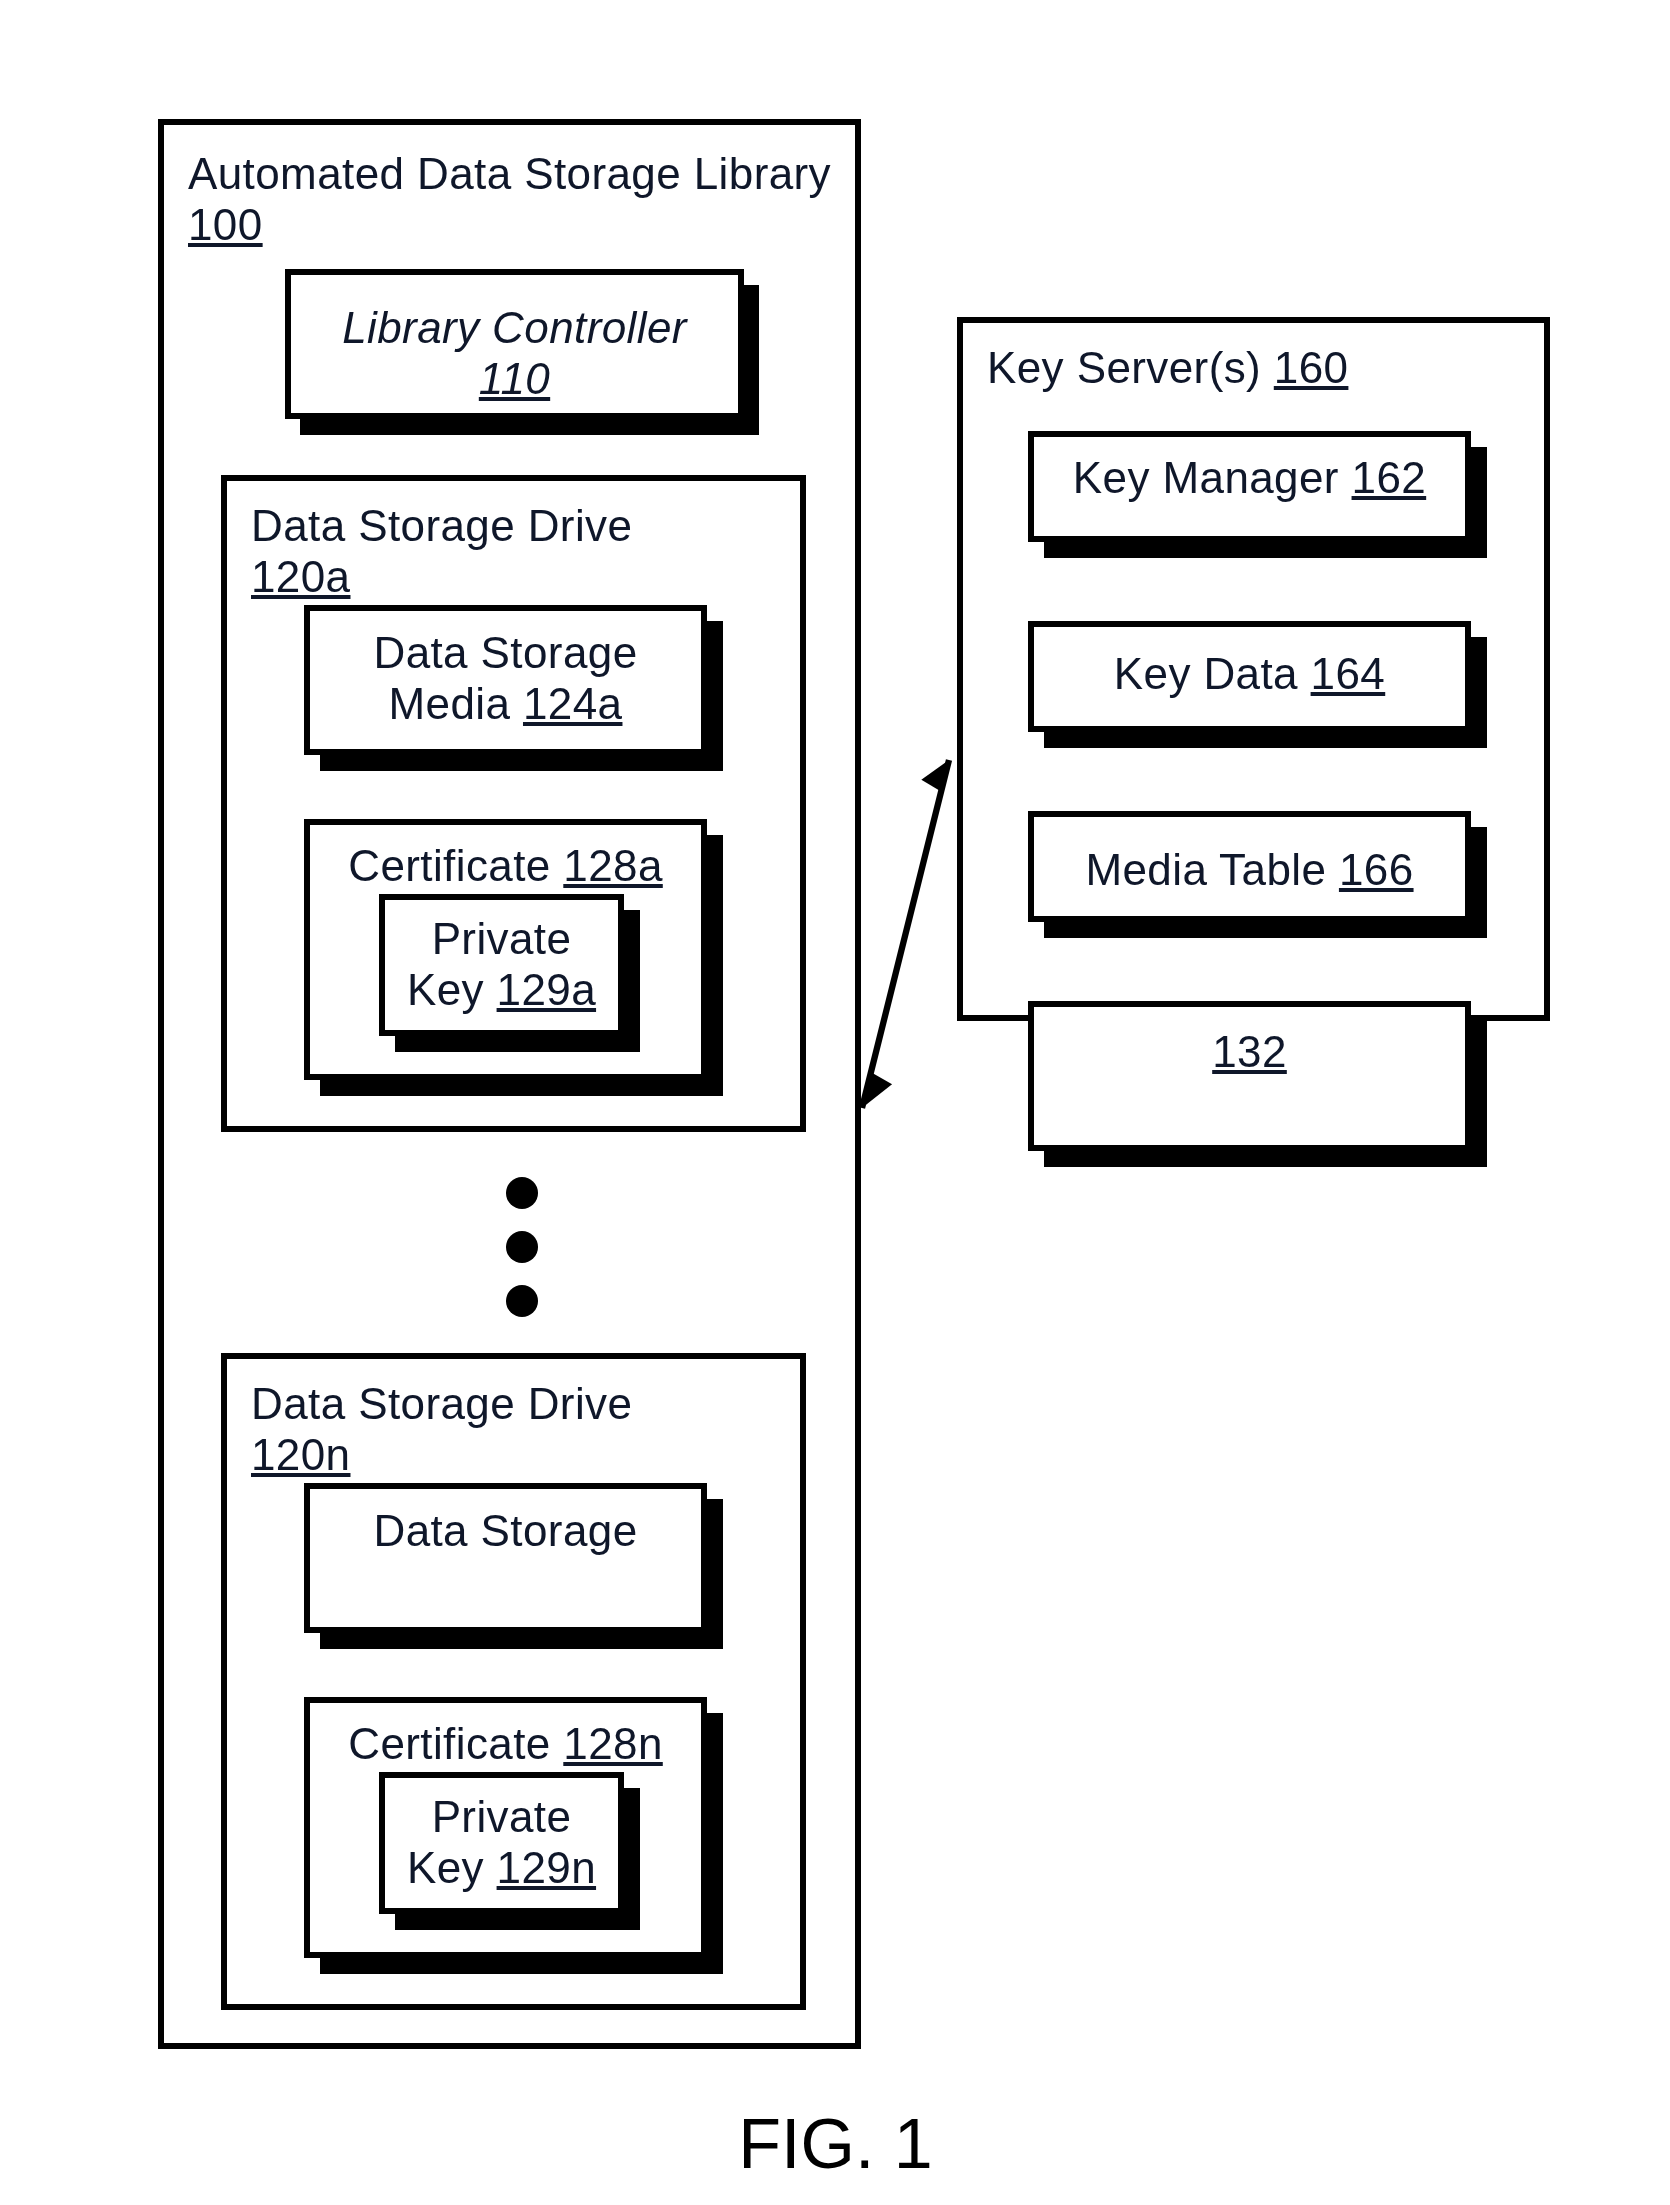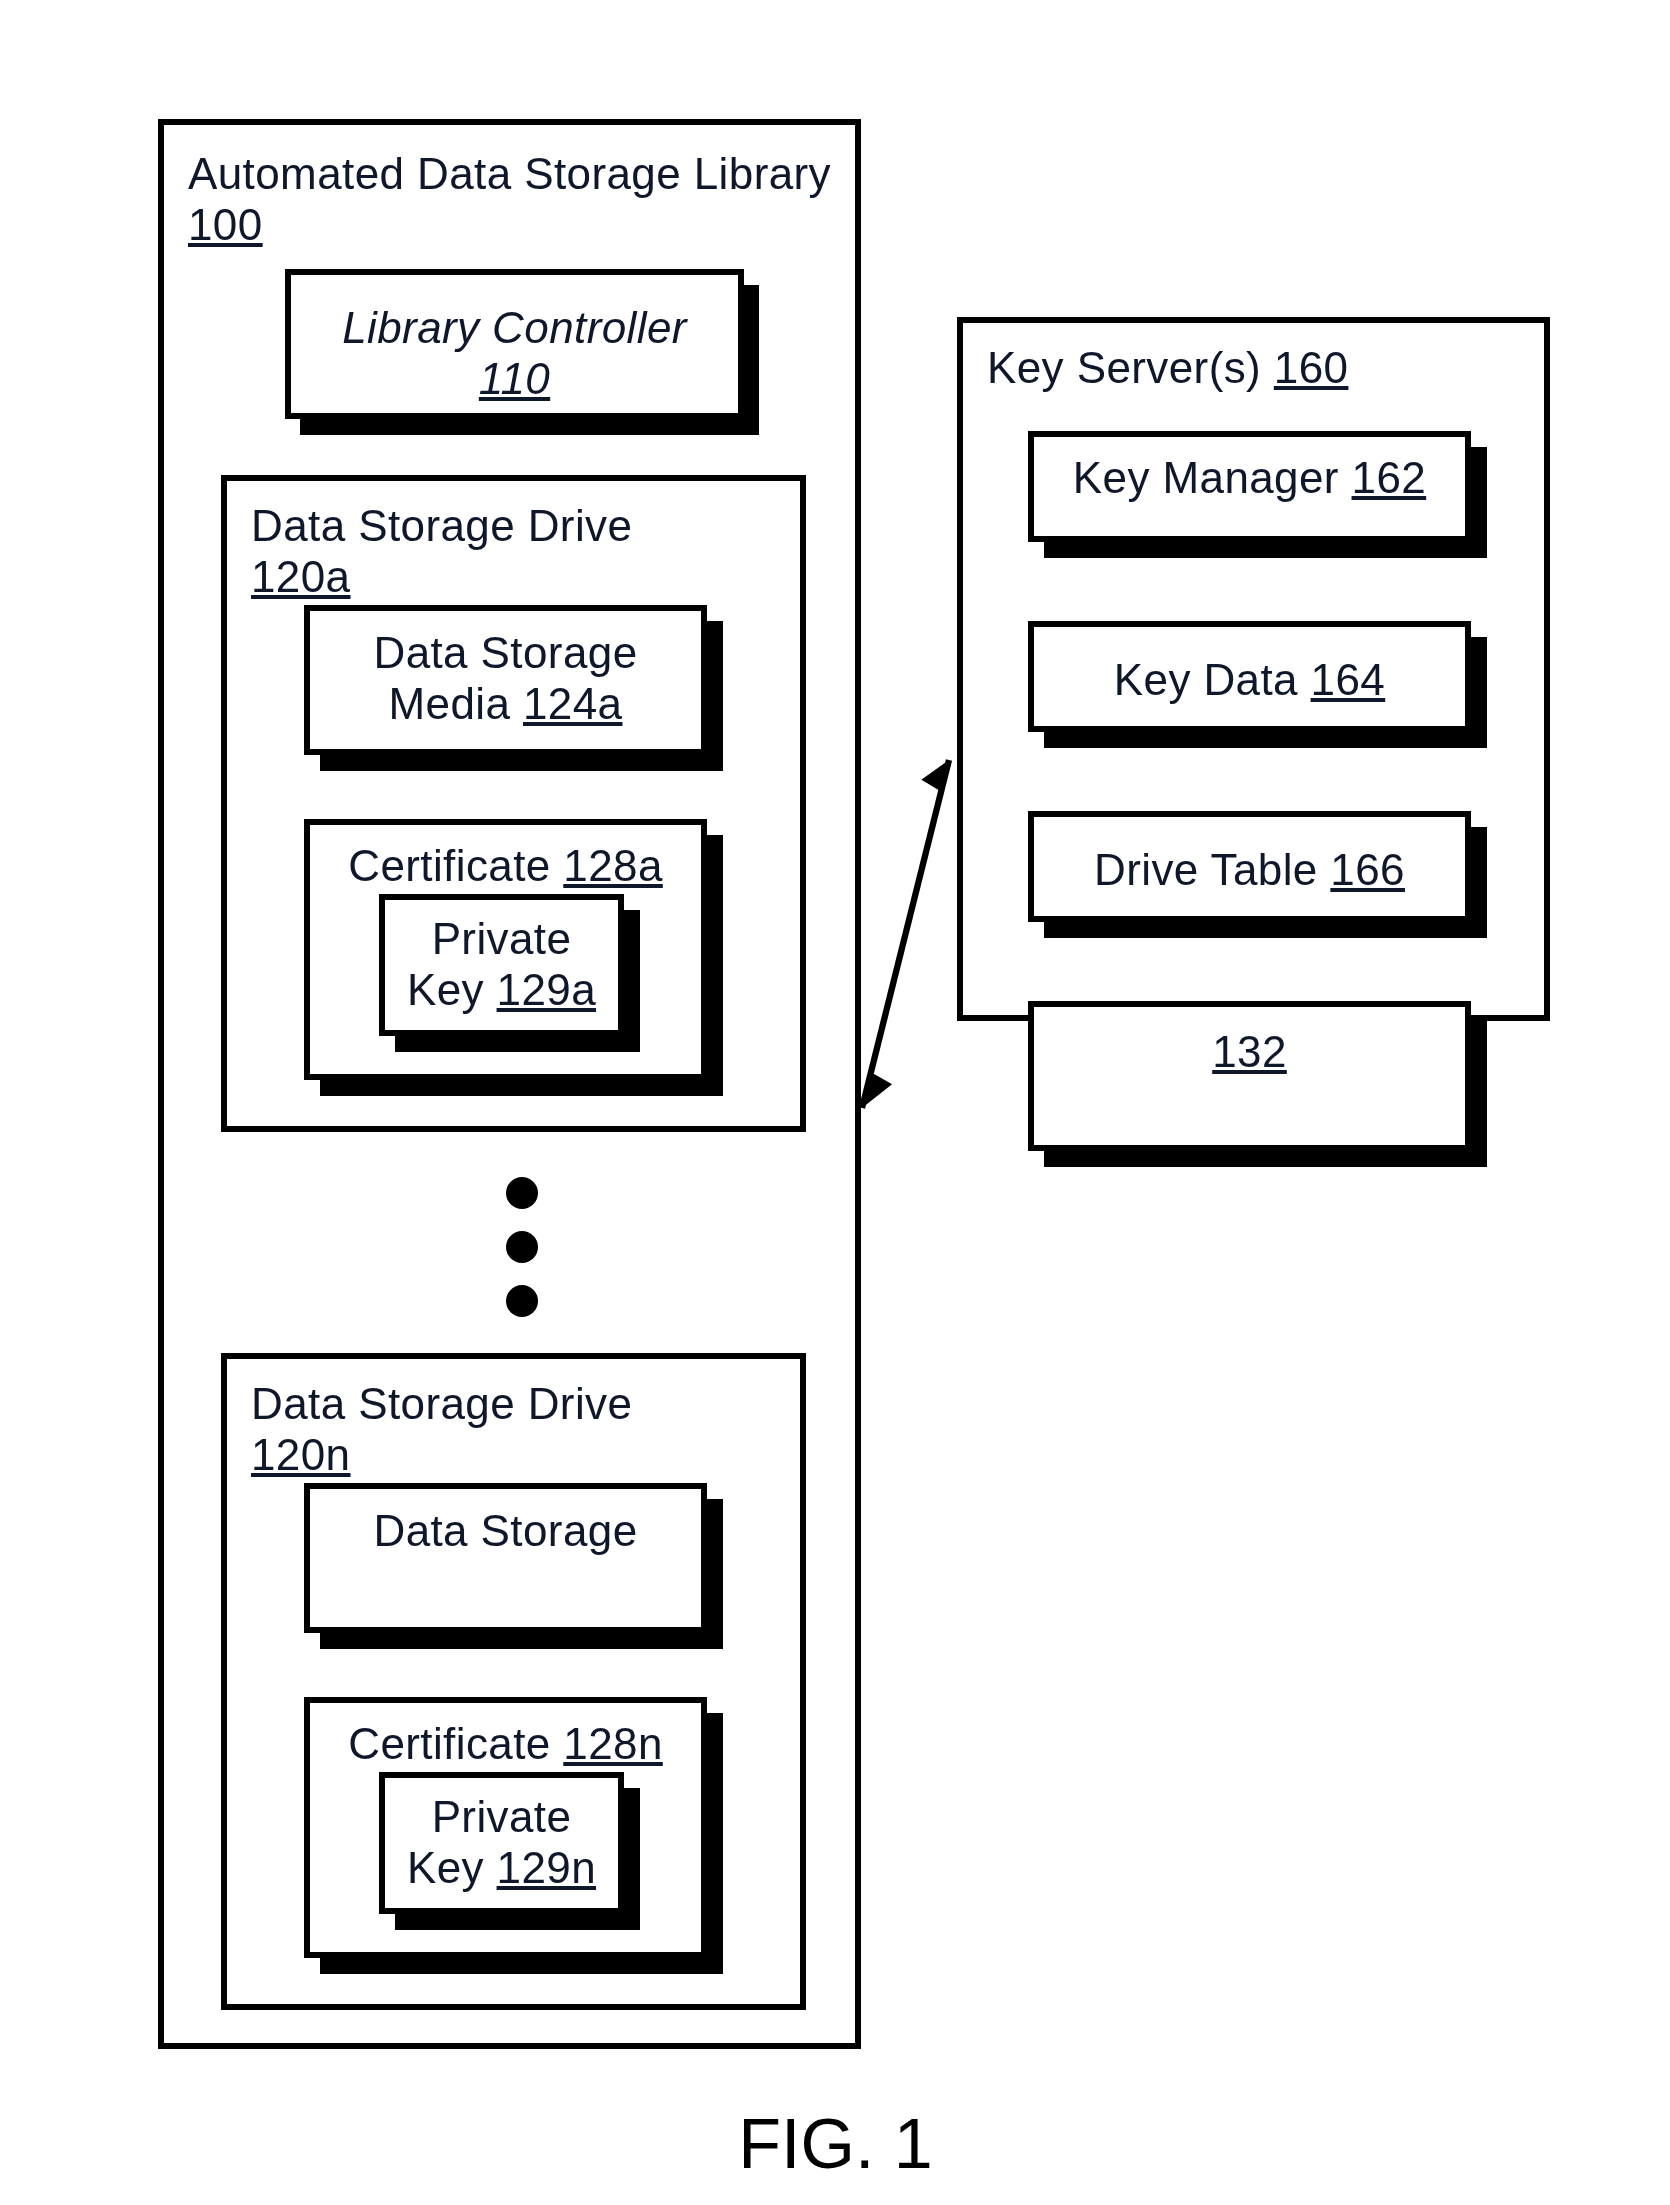--- a/index.html
+++ b/index.html
@@ -146,30 +146,30 @@
   </div>
 
   <div class="shadow" style="left:886px; top:328px; width:443px; height:111px;"></div>
   <div class="box center" style="left:870px; top:312px; width:443px; height:111px; padding-top:16px;">
     <div class="label">
       <span>Key Manager</span> <span class="u">162</span>
     </div>
   </div>
 
   <div class="shadow" style="left:886px; top:518px; width:443px; height:111px;"></div>
-  <div class="box center" style="left:870px; top:502px; width:443px; height:111px; padding-top:28px;">
+  <div class="box center" style="left:870px; top:502px; width:443px; height:111px; padding-top:22px;">
     <div class="label">
       <span>Key Data</span> <span class="u">164</span>
     </div>
   </div>
 
   <div class="shadow" style="left:886px; top:708px; width:443px; height:111px;"></div>
   <div class="box center" style="left:870px; top:692px; width:443px; height:111px; padding-top:28px;">
     <div class="label">
-      <span>Drive Table</span> <span class="u">166</span>
+      <span>Media Table</span> <span class="u">166</span>
     </div>
   </div>
 
   <div class="shadow" style="left:886px; top:898px; width:443px; height:150px;"></div>
   <div class="box center" style="left:870px; top:882px; width:443px; height:150px; padding-top:20px;">
     <div class="label u">132</div>
   </div>
 
   <svg class="arrow" style="left:696px; top:633px;" width="103" height="364" viewBox="0 0 130 460">
     <line x1="10" y1="450" x2="120" y2="10" stroke="#000" stroke-width="8"></line>

